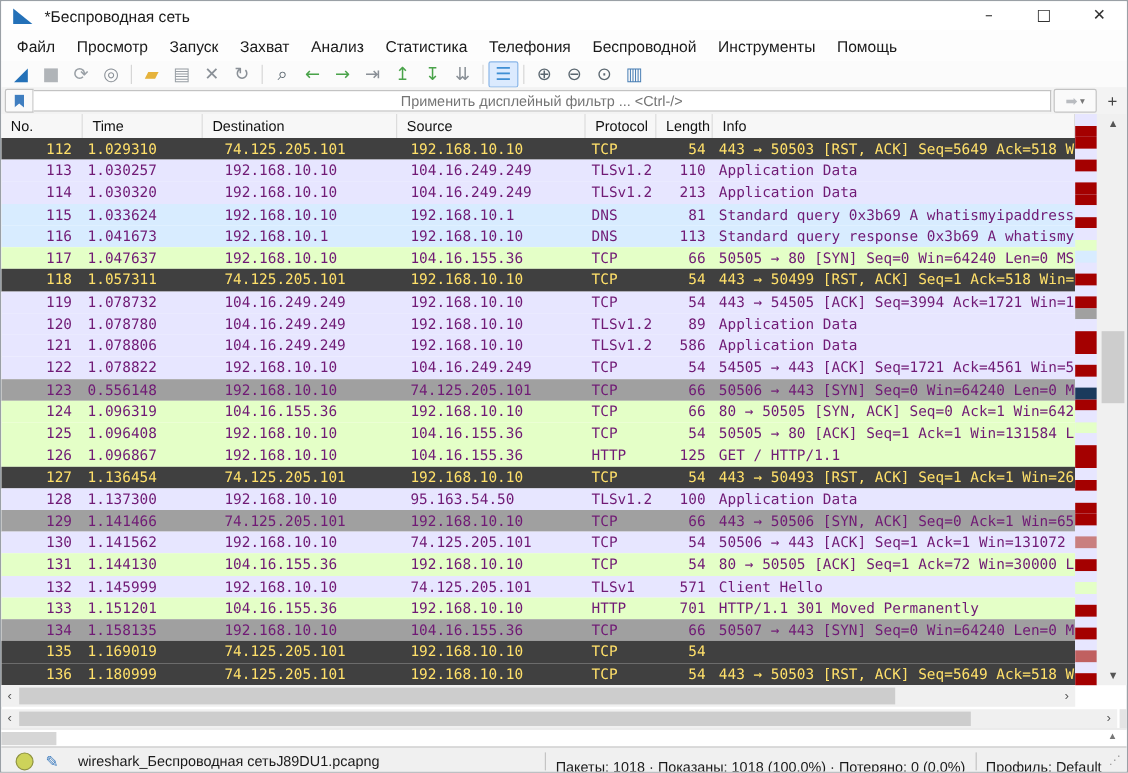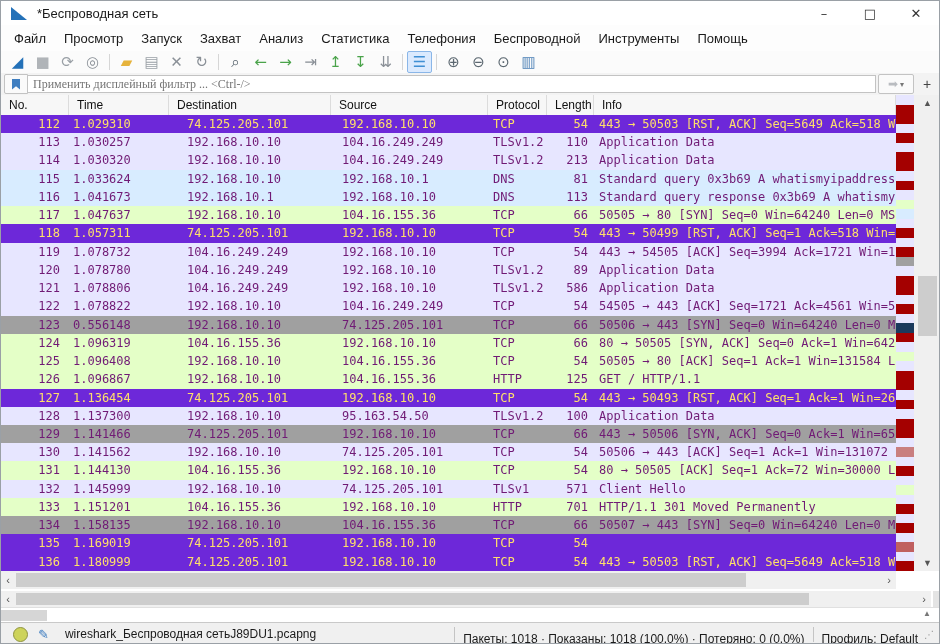--- a/index.html
+++ b/index.html
@@ -30,21 +30,21 @@
   .tb-sep{width:1px;height:16px;background:#d6d6d6;margin:0 4px;}
   
   .filterbar{position:absolute;top:72px;left:0;right:0;height:22px;background:#f3f3f3;
              display:flex;align-items:center;padding:0 3px;}
   .bookmark-btn{width:22px;height:18px;border:1px solid #c3c3c3;border-radius:2px 0 0 2px;
                 background:#fafafa;display:flex;align-items:center;justify-content:center;}
   .bookmark-glyph{width:8px;height:11px;background:#3f7ec0;
                   clip-path:polygon(0 0,100% 0,100% 100%,50% 70%,0 100%);}
   .filter-input{flex:1;height:18px;border:1px solid #c3c3c3;border-left:none;background:#fff;
                 font-size:12px;color:#8a8a8a;padding:6px 5px;outline:none;box-sizing:border-box;
-                font-family:Liberation Serif, serif;}
+                font-family:Liberation Sans, sans-serif;text-align:center;}
   .apply-btn{width:34px;height:18px;border:1px solid #c3c3c3;background:#fafafa;border-radius:2px;
              display:flex;align-items:center;justify-content:center;margin-left:2px;
              color:#b9bcc0;font-size:12px;gap:2px;}
   .caret{font-size:8px;color:#777;}
   .plus-btn{width:18px;height:18px;display:flex;align-items:center;justify-content:center;
             font-size:14px;color:#444;margin-left:4px;}
   
   .grid-cols{display:grid;grid-template-columns:68px 100px 162px 157px 59px 47px 1fr;}
   .list-header{position:absolute;top:94px;left:0;width:895px;height:20px;background:#f7f7f7;
                border-bottom:1px solid #d0d0d0;font-size:12px;color:#111;}
@@ -54,21 +54,21 @@
         font-family:"DejaVu Sans Mono",monospace;font-size:12px;}
   .prow{height:18.24px;line-height:18.24px;white-space:nowrap;color:#701a75;}
   .prow>div{overflow:hidden;white-space:nowrap;}
   .c-no{text-align:right;padding-right:9px;}
   .c-time{padding-left:4px;}
   .c-src{padding-left:18px;}
   .c-dst{padding-left:11px;}
   .c-proto{padding-left:5px;}
   .c-len{text-align:right;padding-right:6px;}
   .c-info{padding-left:5px;}
-  .row-red{background:#6d28d9;color:#ffe06a;}
+  .row-red{background:#404040;color:#ffe06a;}
   .row-lavender{background:#e7e6ff;}
   .row-blue{background:#d8ecff;}
   .row-green{background:#e4ffc7;}
   .row-gray{background:#a0a0a0;}
   
   .minimap{position:absolute;top:94px;left:895px;width:18px;height:476px;background:#e7e6ff;
            display:flex;flex-direction:column;}
   .stripe{flex:1;}
   .vscroll{position:absolute;top:94px;left:913px;width:27px;height:476px;background:#f0f0f0;}
   .vs-arrow{position:absolute;left:0;width:100%;height:16px;display:flex;align-items:center;

